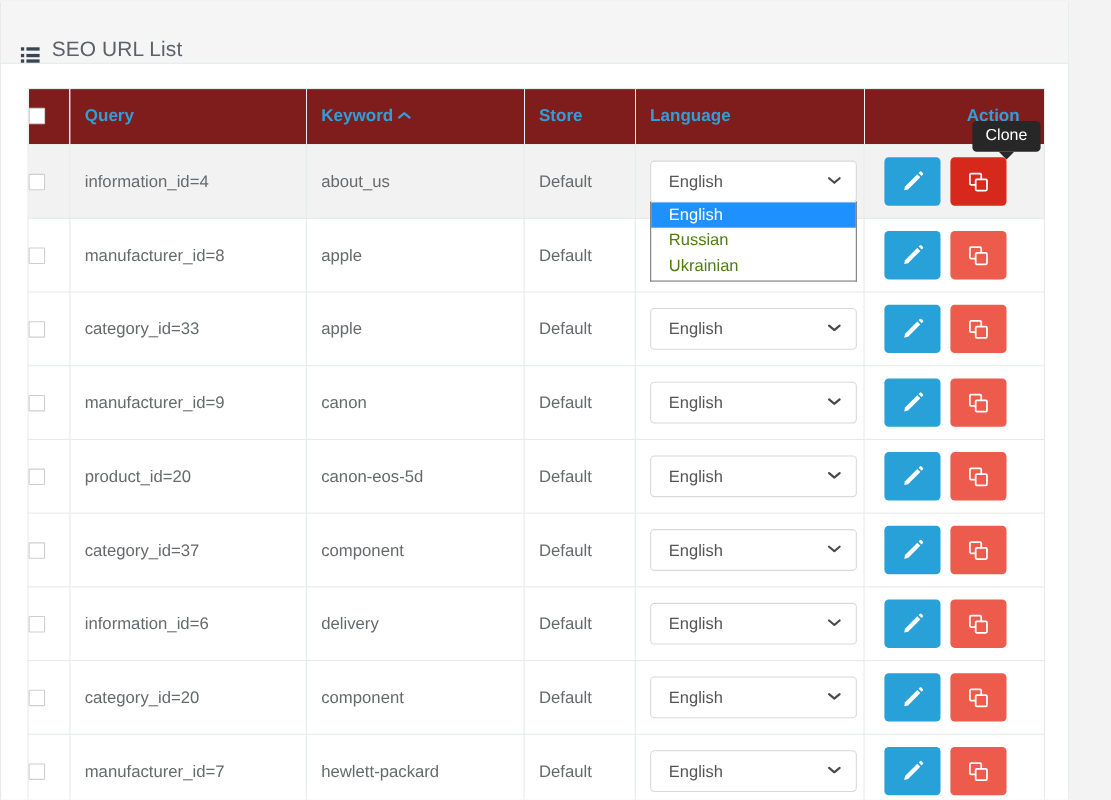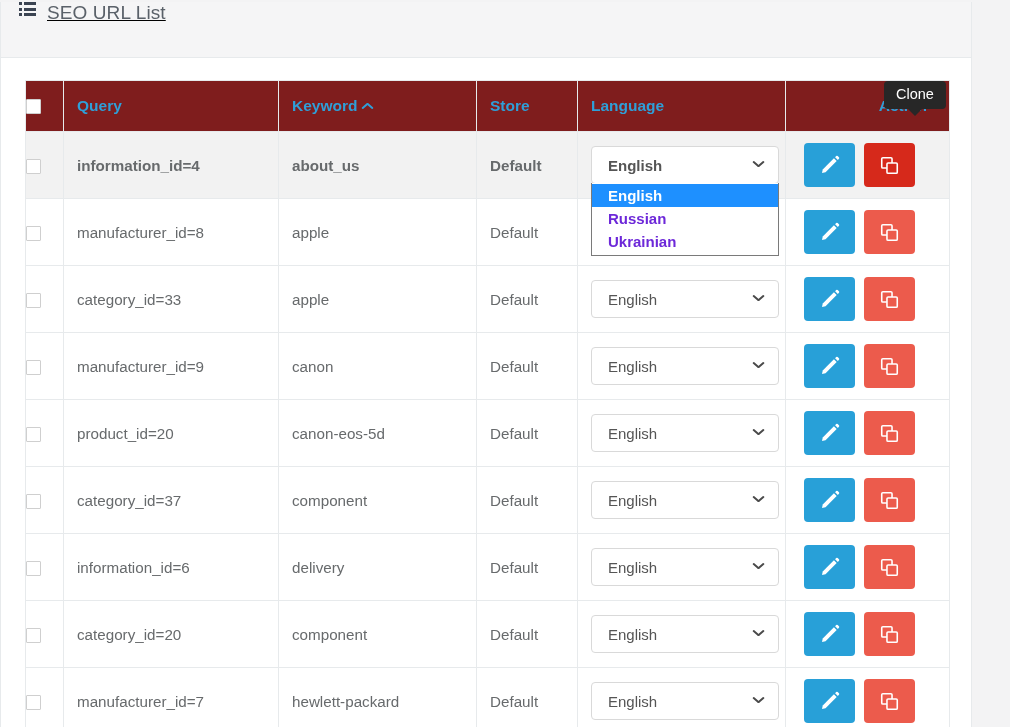--- a/index.html
+++ b/index.html
@@ -26,24 +26,23 @@
     background: #ffffff;
     border: 1px solid #e7eaec;
     border-top: 0;
     box-sizing: border-box;
   }
   .panel-heading {
     height: 56px;
     background: #f5f5f6;
     border-bottom: 1px solid #e7eaec;
     display: flex;
-    align-items: flex-start;
+    align-items: flex-end;
     padding-left: 18px;
     box-sizing: border-box;
-    text-decoration: underline;
   }
   .panel-heading .list-icon {
     width: 17px;
     height: 14px;
     margin-right: 11px;
     display: inline-block;
     position: relative;
     flex: none;
   }
   .panel-heading .list-icon i {
@@ -100,21 +99,20 @@
   .col-l    { width: 208px; }
   .col-a    { width: 164px; }
 
   table.grid tbody td {
     height: 67px;
     color: #676a6c;
     font-size: 15.2px;
   }
   tr.hovered td {
     background: #f2f2f2;
-    font-weight: bold;
   }
 
   .cell-center { text-align: center; padding: 0 !important; }
 
   
   .cb {
     width: 15px;
     height: 15px;
     border: 1px solid #cfcfcf;
     background: #fff;
@@ -195,21 +193,21 @@
     border-top: none;
     box-sizing: border-box;
     z-index: 60;
     padding: 1px 0 2px 0;
   }
   .dropdown-list .opt {
     height: 23px;
     line-height: 23px;
     padding-left: 16px;
     font-size: 15px;
-    color: #6d28d9;
+    color: #4d7c0f;
     cursor: pointer;
     white-space: nowrap;
   }
   .dropdown-list .opt.selected {
     background: #1e90ff;
     color: #ffffff;
   }
 
   
   .actions {
@@ -233,21 +231,21 @@
   .btn-clone { background: #ec5b4c; }
   .btn-clone.hover { background: #d6291b; }
 
   .icon-pencil { width: 20px; height: 20px; display: block; }
   .icon-copy   { width: 19px; height: 19px; display: block; }
 
   
   .tooltip {
     position: absolute;
     left: 884px;
-    top: 81px;
+    top: 110px;
     background: #272727;
     color: #ffffff;
     font-size: 14.5px;
     border-radius: 4px;
     padding: 5px 12px 6px 12px;
     z-index: 120;
     white-space: nowrap;
     line-height: 17px;
   }
   .tooltip .arrow {

